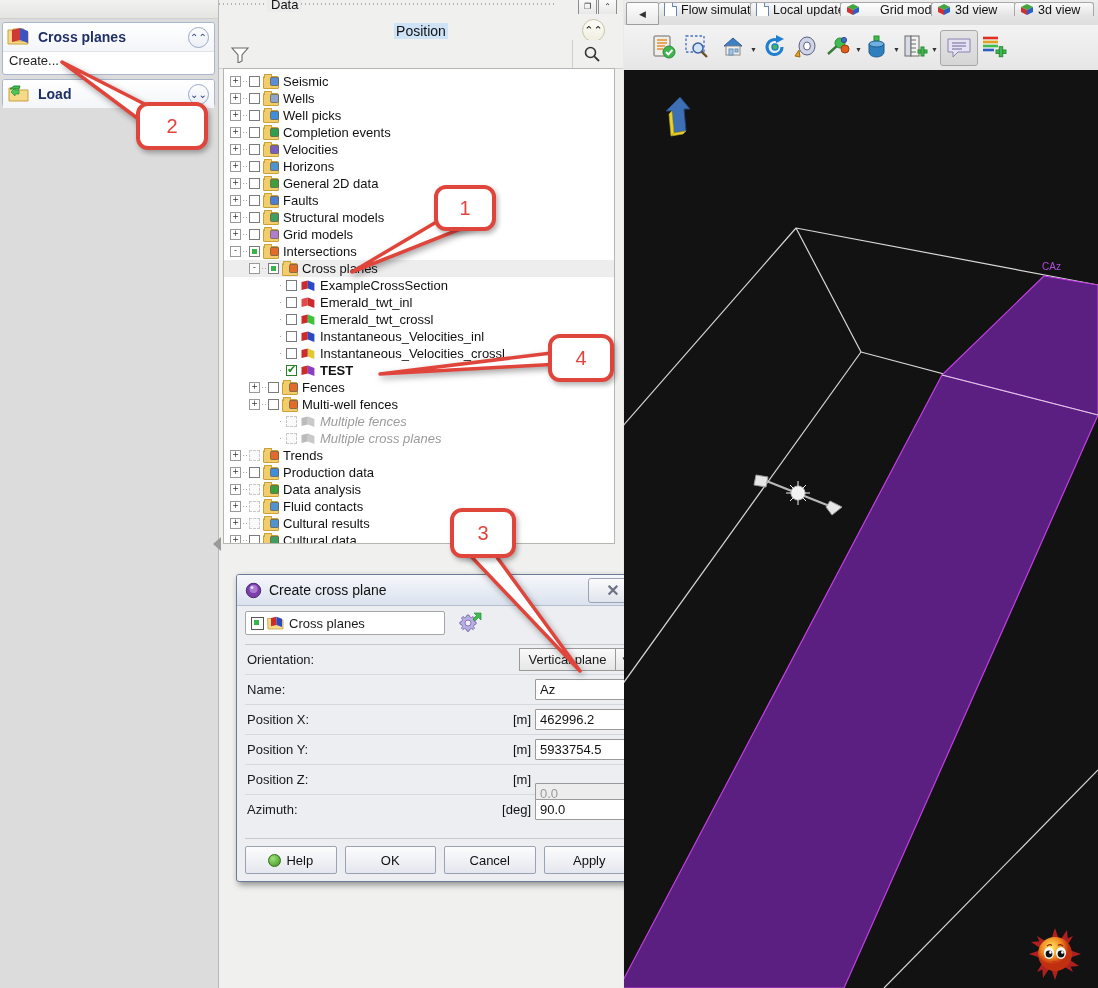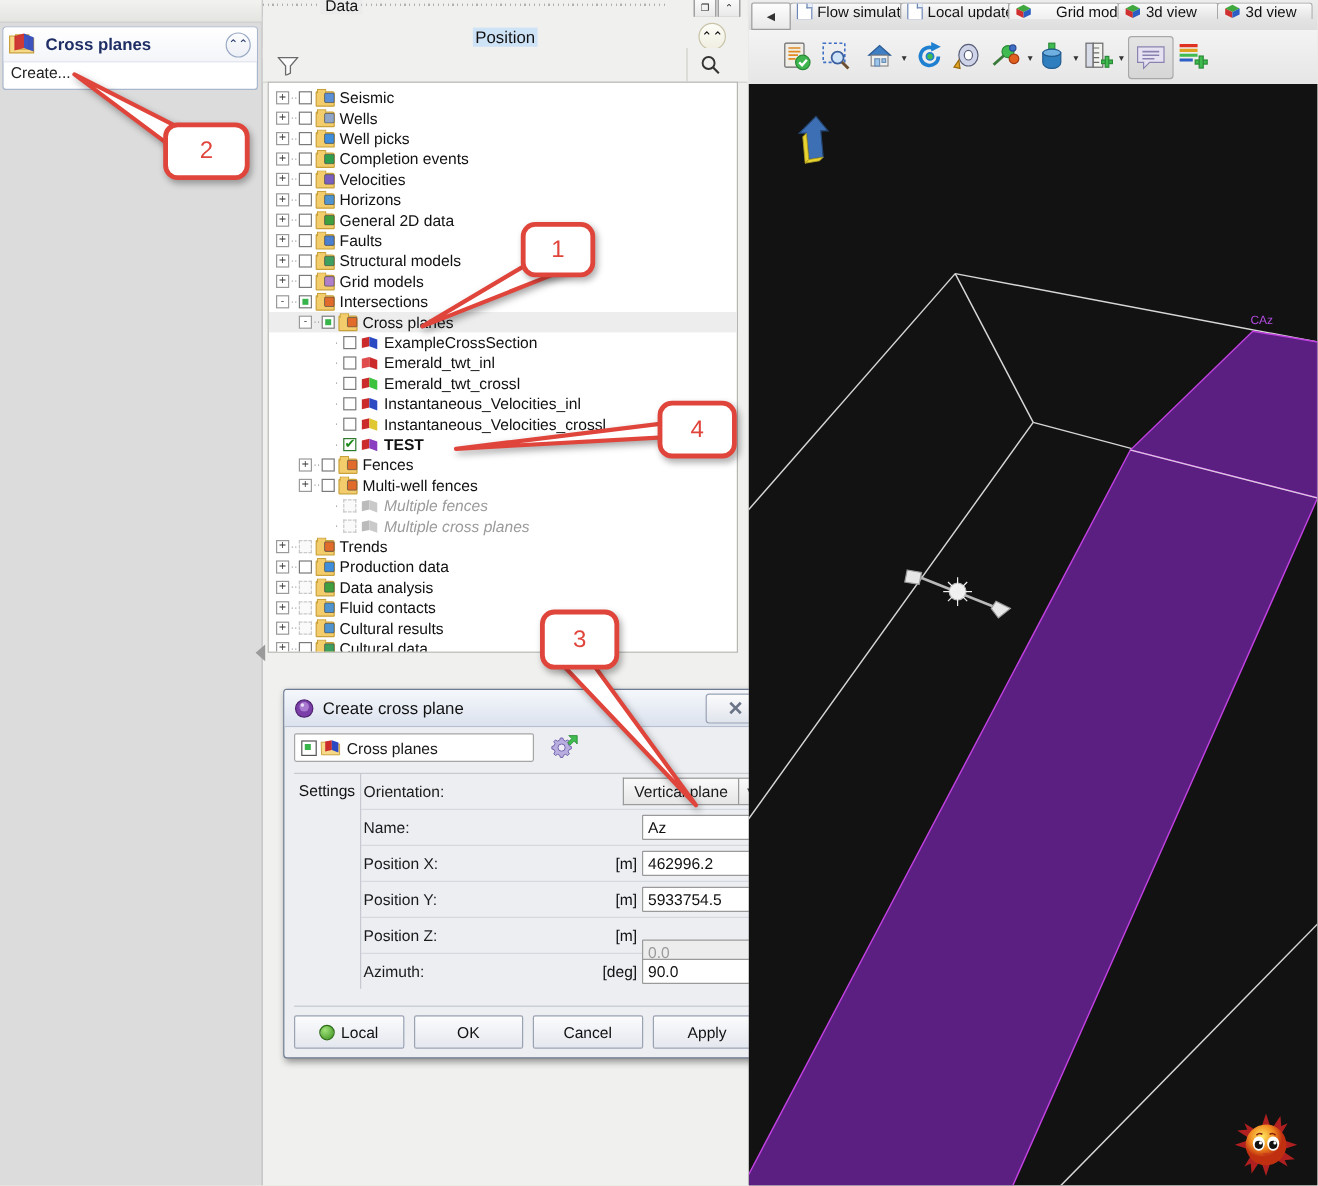--- a/index.html
+++ b/index.html
@@ -170,20 +170,33 @@
           <polygon points="13,2 21,5 21,17 13,14" fill="#2c49c4" opacity="0.92"></polygon>
         </svg>
       </span>
       <span class="lp-title">Cross planes</span>
       <span class="lp-chev">⌃⌃</span>
     </div>
     <div class="lp-sep"></div>
     <div class="lp-link">Create...</div>
   </div>
 
+  <div class="lp-box" id="lp-load">
+    <div class="lp-head">
+      <span style="width:26px;height:22px;position:relative;display:inline-block;">
+        <svg width="26" height="22" viewBox="0 0 26 22">
+          <path d="M2 5 h8 l2 2 h9 v11 h-19 z" fill="#f7d98a" stroke="#c9a13b"></path>
+          <path d="M3 6 l4 -3 h6 l-1 3 z" fill="#3fbb4f" stroke="#2a8a37"></path>
+          <path d="M4 9 l4 -4 v2 h4 v4 h-4 v2 z" fill="#4cc95c" stroke="#2a8a37" stroke-width="0.7"></path>
+        </svg>
+      </span>
+      <span class="lp-title">Load</span>
+      <span class="lp-chev">⌄⌄</span>
+    </div>
+  </div>
 </div>
 
 <div id="center-panel">
   <div class="dots" style="left:0;width:46px;"></div>
   <div id="data-tab">Data</div>
   <div class="dots" style="left:82px;width:255px;"></div>
 
   <div style="position:absolute;right:26px;top:-2px;width:17px;height:15px;border:1px solid #8d8d8d;background:linear-gradient(#fbfbfb,#e8e8e8);display:flex;align-items:center;justify-content:center;font-size:8px;">❐</div>
   <div style="position:absolute;right:6px;top:-2px;width:17px;height:15px;border:1px solid #8d8d8d;background:linear-gradient(#fbfbfb,#e8e8e8);display:flex;align-items:center;justify-content:center;font-size:8px;">⌃</div>
 
@@ -614,21 +627,20 @@
       <div id="gear-btn">
         <svg width="24" height="22" viewBox="0 0 24 22">
           <path d="M9 3 l2 0 0.6 1.8 1.8 0.8 1.7-1 1.4 1.4 -1 1.7 0.8 1.8 1.8 0.6 0 2 -1.8 0.6 -0.8 1.8 1 1.7 -1.4 1.4 -1.7-1 -1.8 0.8 -0.6 1.8 -2 0 -0.6-1.8 -1.8-0.8 -1.7 1 -1.4-1.4 1-1.7 -0.8-1.8 -1.8-0.6 0-2 1.8-0.6 0.8-1.8 -1-1.7 1.4-1.4 1.7 1 1.8-0.8 z" fill="#b9aee0" stroke="#6f5fa8" stroke-width="0.8"></path>
           <circle cx="10" cy="11" r="3" fill="#efecf8" stroke="#6f5fa8" stroke-width="0.8"></circle>
           <polygon points="16,1 23,1 23,8 20.5,5.5 17,9 15,7 18.5,3.5" fill="#3fbb4f" stroke="#2a8a37" stroke-width="0.7"></polygon>
         </svg>
       </div>
     </div>
 
     <div id="settings-area">
-      <div id="settings-tab">Settings</div>
       <div id="fields">
           <div class="frow">
             <span class="flabel">Orientation:</span>
             <span id="orient-combo">
               <span id="orient-main">Vertical plane</span>
               <span id="orient-arrow">▼</span>
             </span>
           </div>
           <div class="frow">
             <span class="flabel">Name:</span>
@@ -654,21 +666,21 @@
             <span class="funit">[deg]</span>
             <span class="finput">90.0</span>
           </div>
         </div>
     </div>
   </div>
 
   <div id="dlg-buttons">
       <div class="dbtn">
         <span id="help-dot"></span>
-        <span>Local</span>
+        <span>Help</span>
       </div>
       <div class="dbtn">
         <span>OK</span>
       </div>
       <div class="dbtn">
         <span>Cancel</span>
       </div>
       <div class="dbtn">
         <span>Apply</span>
       </div>

